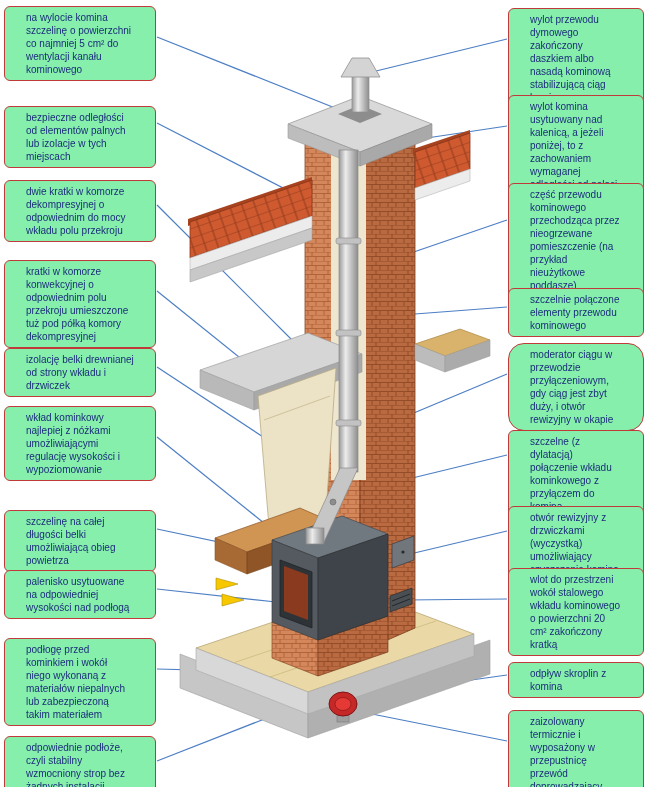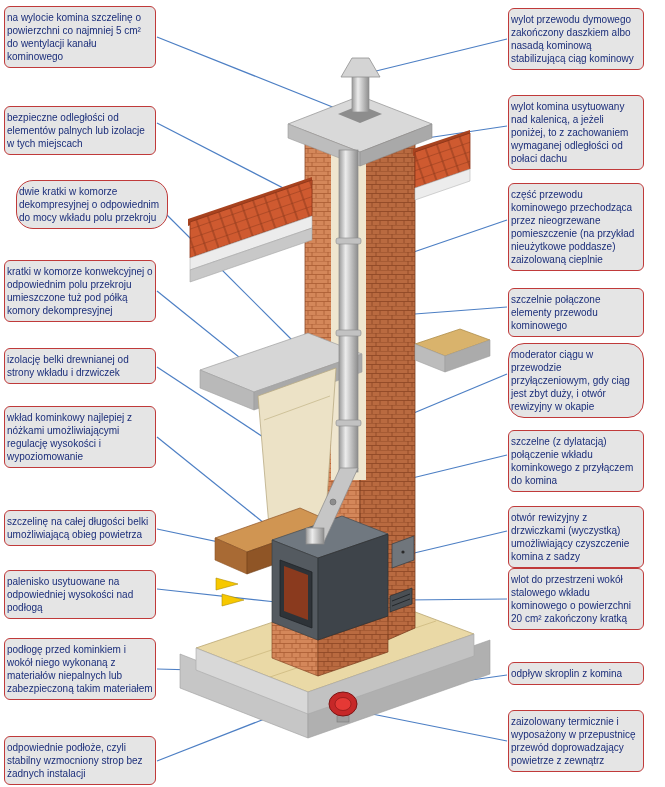--- a/index.html
+++ b/index.html
@@ -14,25 +14,25 @@
   }
   .art {
     position: absolute;
     top: 0; left: 0;
   }
   .label {
     position: absolute;
     width: 152px;
     border: 1px solid #c03a3a;
     border-radius: 6px;
-    background: #e5e5e5;
+    background: #86efac;
     color: #1b2e7a;
     font-size: 10px;
     line-height: 1.3;
-    padding: 4px 2px;
+    padding: 4px 21px;
   }
   .label.r { width: 136px; }
 </style>
 </head>
 <body>
 
 <div class="stage">
 
   <svg class="art" width="665" height="787" viewBox="0 0 665 787">
     <defs>
@@ -183,21 +183,21 @@
     </g>
 
     <g>
       <polygon points="216,578 238,584 216,590" fill="#f7c800" stroke="#b08d00" stroke-width="0.6"></polygon>
       <polygon points="222,594 244,600 222,606" fill="#f7c800" stroke="#b08d00" stroke-width="0.6"></polygon>
     </g>
   </svg>
 
   <div class="label" style="top:6px;   left:4px;">na wylocie komina szczelinę o powierzchni co najmniej 5 cm² do wentylacji kanału kominowego</div>
   <div class="label" style="top:98px;  left:4px;margin-top:8px;">bezpieczne odległości od elementów palnych lub izolacje w tych miejscach</div>
-  <div class="label" style="top:180px; left:16px;border-radius:17px;">dwie kratki w komorze dekompresyjnej o odpowiednim do mocy wkładu polu przekroju</div>
+  <div class="label" style="top:180px; left:4px;">dwie kratki w komorze dekompresyjnej o odpowiednim do mocy wkładu polu przekroju</div>
   <div class="label" style="top:348px; left:4px;">izolację belki drewnianej od strony wkładu i drzwiczek</div>
   <div class="label" style="top:260px; left:4px;">kratki w komorze konwekcyjnej o odpowiednim polu przekroju umieszczone tuż pod półką komory dekompresyjnej</div>
   <div class="label" style="top:406px; left:4px;">wkład kominkowy najlepiej z nóżkami umożliwiającymi regulację wysokości i wypoziomowanie</div>
   <div class="label" style="top:510px; left:4px;">szczelinę na całej długości belki umożliwiającą obieg powietrza</div>
   <div class="label" style="top:638px; left:4px;">podłogę przed kominkiem i wokół niego wykonaną z materiałów niepalnych lub zabezpieczoną takim materiałem</div>
   <div class="label" style="top:570px; left:4px;">palenisko usytuowane na odpowiedniej wysokości nad podłogą</div>
   <div class="label" style="top:736px; left:4px;">odpowiednie podłoże, czyli stabilny wzmocniony strop bez żadnych instalacji</div>
 
   <div class="label r" style="top:8px;   left:508px;">wylot przewodu dymowego zakończony daszkiem albo nasadą kominową stabilizującą ciąg kominowy</div>
   <div class="label r" style="top:95px;  left:508px;">wylot komina usytuowany nad kalenicą, a jeżeli poniżej, to z zachowaniem wymaganej odległości od połaci dachu</div>

